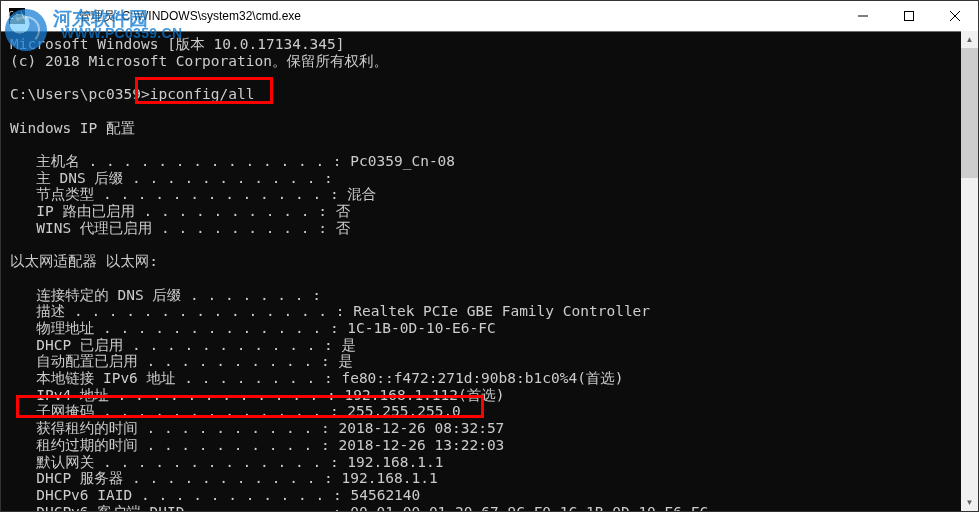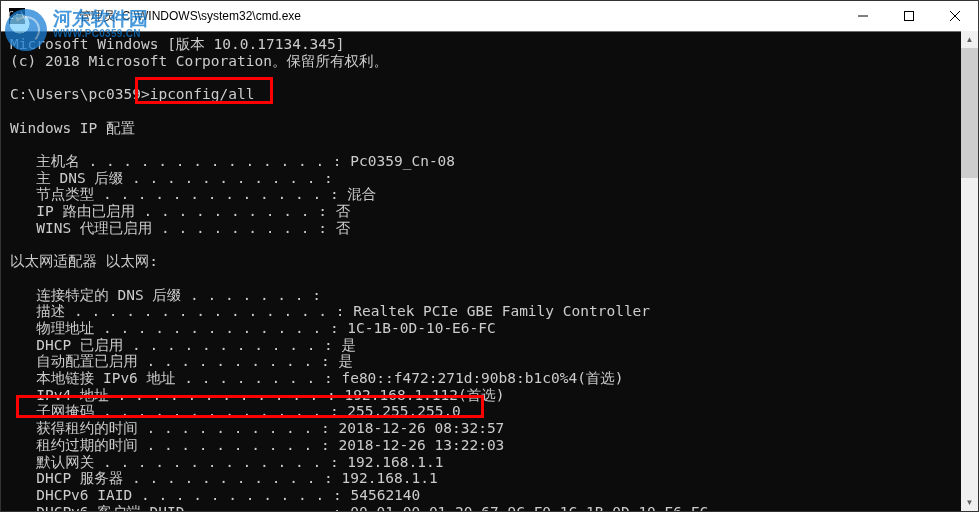--- a/index.html
+++ b/index.html
@@ -140,21 +140,21 @@
     border:2px solid rgba(255,255,255,.5);
     border-radius:50%;
     border-left-color:transparent;
     border-bottom-color:transparent;
   }
   .wm-text {
     font-family: "Microsoft YaHei", sans-serif;
     font-weight: bold;
   }
   .wm-cn { font-size: 19px; color: #0a77cf; line-height: 19px; text-shadow: 0 0 2px #fff; }
-  .wm-en { font-size: 10px; color: #0a77cf; line-height: 11px; letter-spacing: .3px; }
+  .wm-en { font-size: 14px; color: #0a77cf; line-height: 11px; letter-spacing: .3px; margin-left: 8px; }
 
   
   .hl {
     position: absolute;
     border: 3px solid #ff0000;
     pointer-events: none;
     box-sizing: border-box;
   }
 
 </style>

